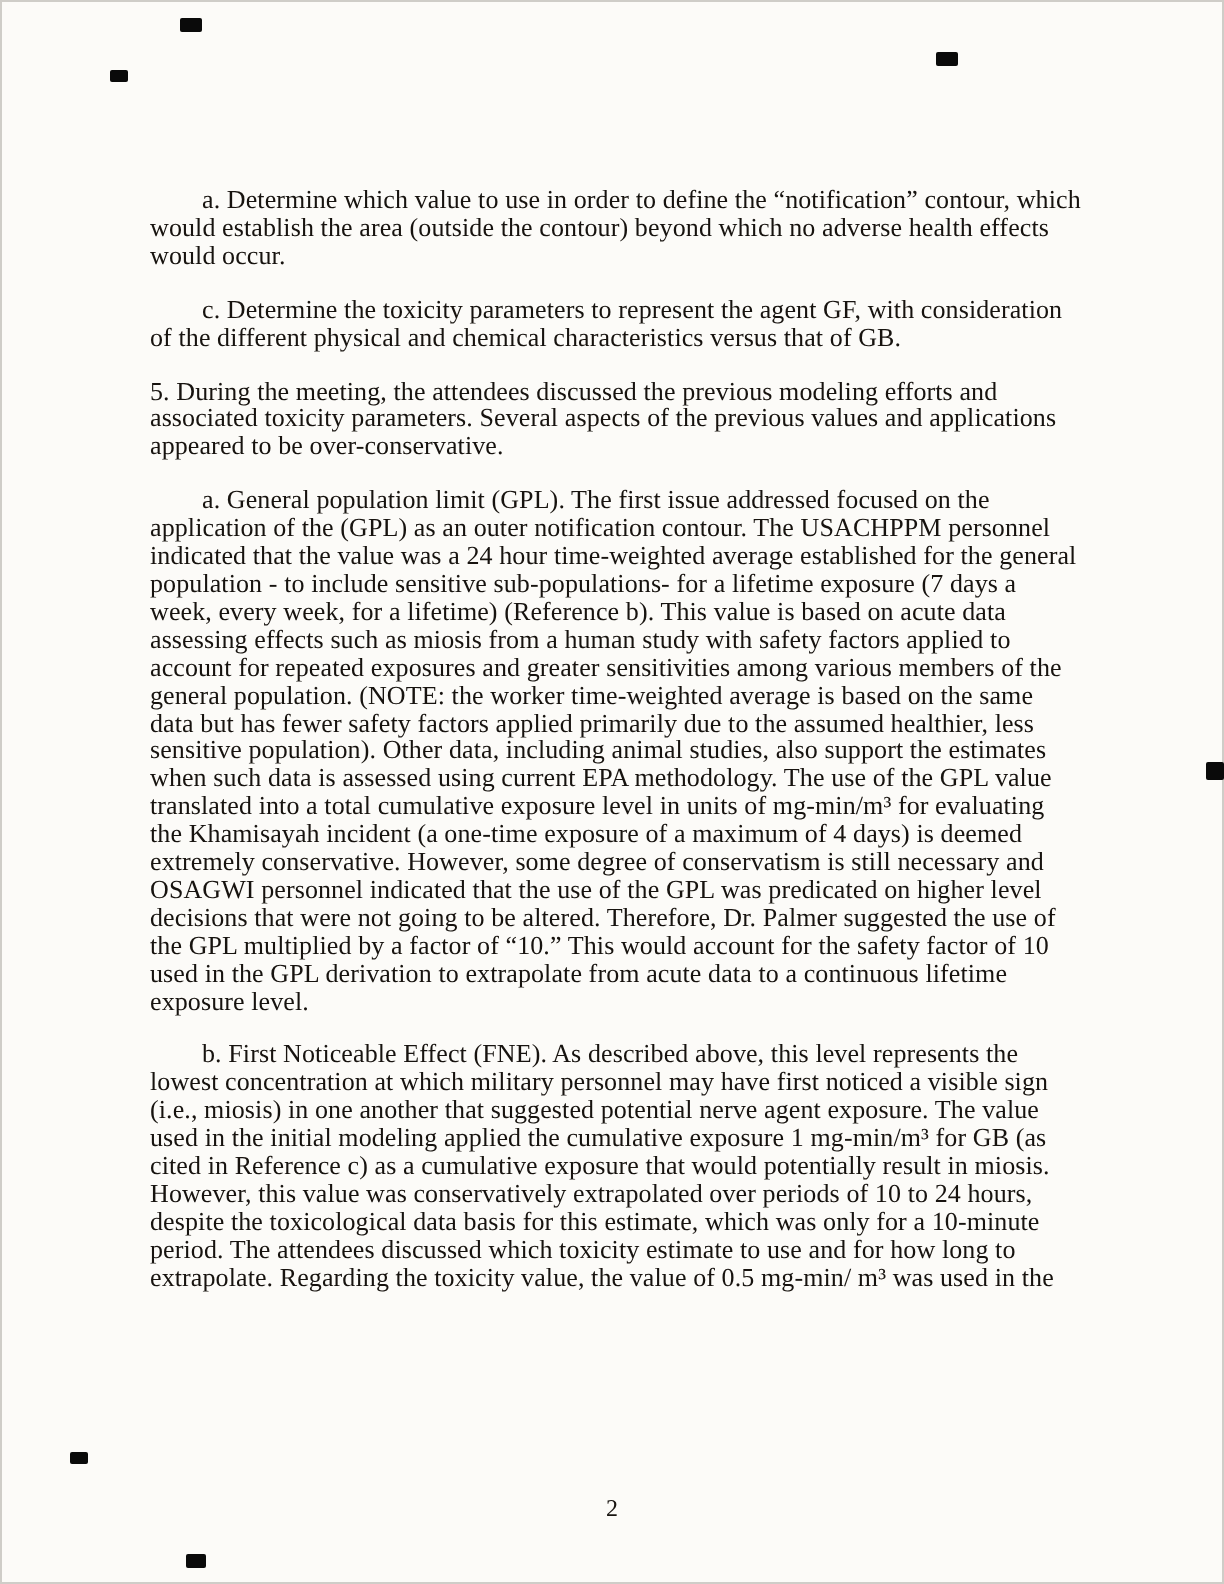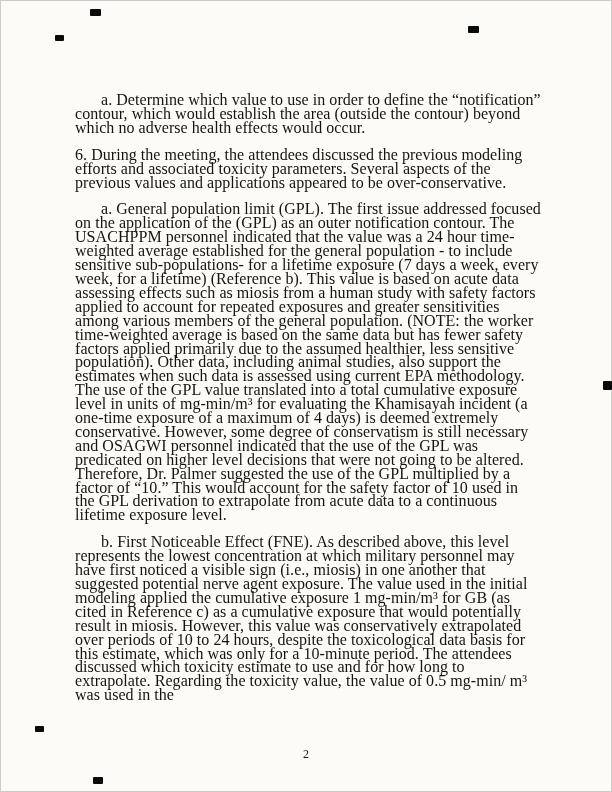--- a/index.html
+++ b/index.html
@@ -20,21 +20,21 @@
     outline: 1px solid #cfcdc8;
     outline-offset: -1px;
     font-family: "Liberation Serif", "DejaVu Serif", serif;
     color: #17130f;
   }
   .content {
     position: absolute;
     left: 75px;
     top: 93px;
     width: 466px;
-    font-size: 16px;
+    font-size: 13px;
     line-height: 13.9px;
     text-align: left;
     letter-spacing: 0.05px;
     font-family: Liberation Serif, serif;
   }
   .para {
     margin: 0 0 13px 0;
   }
   .para.indent {
     text-indent: 26px;
@@ -68,20 +68,21 @@
 
   <div class="artifact a1"></div>
   <div class="artifact a2"></div>
   <div class="artifact a3"></div>
   <div class="artifact a4"></div>
   <div class="artifact a5"></div>
   <div class="artifact a6"></div>
 
   <main class="content">
     <p class="para indent">a.  Determine which value to use in order to define the “notification” contour, which would establish the area (outside the contour) beyond which no adverse health effects would occur.</p>
-    <p class="para">6.  During the meeting, the attendees discussed the previous modeling efforts and associated toxicity parameters.  Several aspects of the previous values and applications appeared to be over-conservative.</p>
+    <p class="para indent">c.  Determine the toxicity parameters to represent the agent GF, with consideration of the different physical and chemical characteristics versus that of GB.</p>
+    <p class="para">5.  During the meeting, the attendees discussed the previous modeling efforts and associated toxicity parameters.  Several aspects of the previous values and applications appeared to be over-conservative.</p>
     <p class="para indent">a.  General population limit (GPL).  The first issue addressed focused on the application of the (GPL) as an outer notification contour.  The USACHPPM personnel indicated that the value was a 24 hour time-weighted average established for the general population - to include sensitive sub-populations- for a lifetime exposure (7 days a week, every week, for a lifetime) (Reference b).  This value is based on acute data assessing effects such as miosis from a human study with safety factors applied to account for repeated exposures and greater sensitivities among various members of the general population.  (NOTE:  the worker time-weighted average is based on the same data but has fewer safety factors applied primarily due to the assumed healthier, less sensitive population).  Other data, including animal studies, also support the estimates when such data is assessed using current EPA methodology.  The use of the GPL value translated into a total cumulative exposure level in units of mg-min/m³ for evaluating the Khamisayah incident (a one-time exposure of a maximum of 4 days) is deemed extremely conservative.  However, some degree of conservatism is still necessary and OSAGWI  personnel indicated that the use of the GPL was predicated on higher level decisions that were not going to be altered.  Therefore, Dr. Palmer suggested the use of the GPL multiplied by a factor of “10.”  This would account for the safety factor of 10 used in the GPL derivation to extrapolate from acute data to a continuous lifetime exposure level.</p>
     <p class="para indent">b.  First Noticeable Effect (FNE).  As described above, this level represents the lowest concentration at which military personnel may have first noticed a visible sign (i.e., miosis) in one another that suggested potential nerve agent exposure.  The value used in the initial modeling applied the cumulative exposure 1 mg-min/m³  for GB (as cited in Reference c) as a cumulative exposure that would potentially result in miosis. However, this value was conservatively extrapolated over periods of 10  to 24 hours, despite the toxicological data basis for this estimate, which was only for a 10-minute period.  The attendees discussed which toxicity estimate to use and for how long to extrapolate.  Regarding the toxicity value, the value of 0.5 mg-min/ m³ was used in the</p>
   </main>
 
   <div class="page-number">2</div>
 
 </div>
 
 </body></html>

